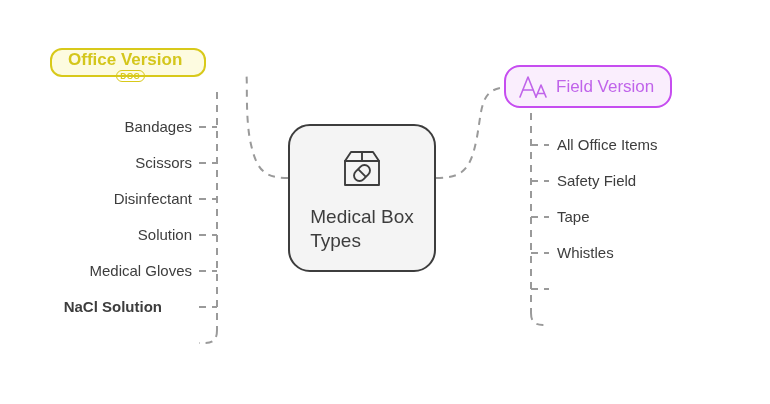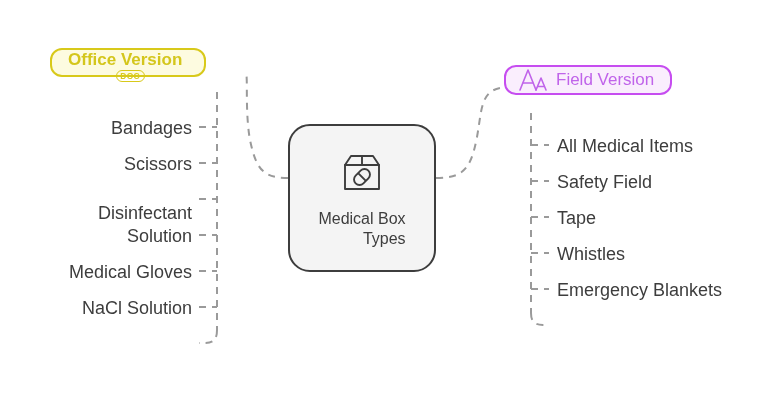--- a/index.html
+++ b/index.html
@@ -42,24 +42,24 @@
     align-items: center;
     justify-content: center;
     z-index: 3;
   }
   .center-icon {
     margin-top: 2px;
     margin-bottom: 10px;
     line-height: 0;
   }
   .center-label {
-    font-size: 16px;
+    font-size: 19px;
     color: #3d3d3d;
     line-height: 1.28;
-    text-align: right;
+    text-align: left;
     white-space: pre-line;
   }
 
   
   .branch-node {
     position: absolute;
     box-sizing: border-box;
     display: flex;
     align-items: center;
     border-width: 2px;
@@ -72,24 +72,25 @@
     top: 48px;
     height: 29px;
     padding: 0 12px 16px 16px;
     background: #fdfbe0;
     border-color: #d8c91a;
     flex-direction: column;
   }
   .branch-field {
     left: 504px;
     top: 65px;
-    height: 30px;
+    height: 43px;
     padding: 0 16px 0 12px;
     background: #faeefd;
     border-color: #c64df0;
+    border-radius: 16px;
   }
   .branch-label {
     font-size: 17px;
     font-weight: bold;
   }
   .branch-office .branch-label { color: #d4c61c; margin-right: 10px; }
   .branch-field  .branch-label { color: #c064ea; margin-left: 8px; font-weight: normal; }
 
   .doc-badge {
     display: inline-flex;
@@ -103,21 +104,21 @@
     font-weight: bold;
     letter-spacing: 0.3px;
     color: #d8c91a;
     font-family: "Liberation Sans", sans-serif;
   }
   .aa-icon { line-height: 0; }
 
   
   .leaf {
     position: absolute;
-    font-size: 18px;
+    font-size: 15px;
     color: #3d3d3d;
     white-space: nowrap;
     line-height: 1;
   }
   .leaf-left  { text-align: right; }
   .leaf-right { text-align: left; }
 </style>
 </head>
 <body>
 
@@ -181,24 +182,23 @@
         <path d="M5.2 16 L14.8 16"></path>
         <path d="M18 23 L23 11 L28 23"></path>
         <path d="M20 19.5 L26 19.5"></path>
       </svg>
     </span>
     <span class="branch-label">Field Version</span>
   </div>
 
   <div class="leaf leaf-left" style="right:578px; top:119px;">Bandages</div>
   <div class="leaf leaf-left" style="right:578px; top:155px;">Scissors</div>
-  <div class="leaf leaf-left" style="right:578px; top:204px;">Disinfectant</div>
+  <div class="leaf leaf-left" style="right:578px; top:191px;">Disinfectant</div>
   <div class="leaf leaf-left" style="right:578px; top:227px;">Solution</div>
   <div class="leaf leaf-left" style="right:578px; top:263px;">Medical Gloves</div>
-  <div class="leaf leaf-left" style="right:578px; top:299px;">NaCl Solution</div>
-
-  <div class="leaf leaf-right" style="left:557px; top:137px;">All Medical Items</div>
+  <div class="leaf leaf-left" style="right:608px; top:299px;font-weight:bold;">NaCl Solution</div>
+
+  <div class="leaf leaf-right" style="left:557px; top:137px;">All Office Items</div>
   <div class="leaf leaf-right" style="left:557px; top:173px;">Safety Field</div>
   <div class="leaf leaf-right" style="left:557px; top:209px;">Tape</div>
   <div class="leaf leaf-right" style="left:557px; top:245px;">Whistles</div>
-  <div class="leaf leaf-right" style="left:557px; top:281px;">Emergency Blankets</div>
 
 </div>
 
 </body></html>

